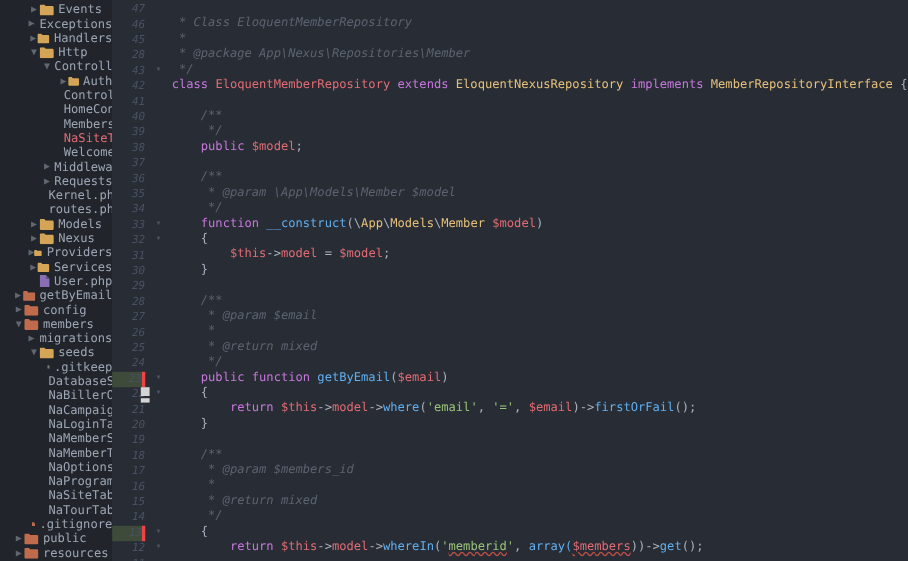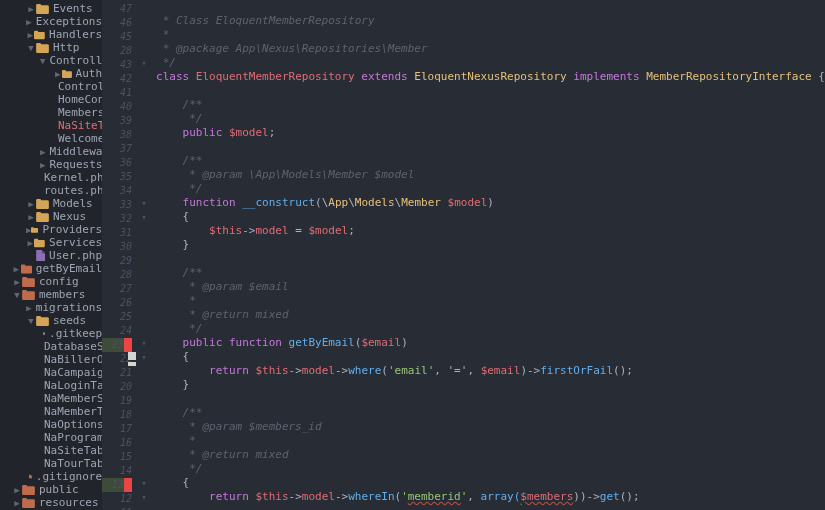--- a/index.html
+++ b/index.html
@@ -55,21 +55,21 @@
   position: relative;
 }
 .gutter {
   width: 36px;
   text-align: right;
   color: #495162;
   padding-right: 6px;
   padding-top: 2px;
 }
 .gutter .ln { height: 14px; line-height: 14px; font-size: 10px; font-style: italic; }
-.gutter .ln.mark { background: #3e4a3a; border-right: 8px solid #ef4444; }
+.gutter .ln.mark { background: #3e4a3a; border-right: 3px solid #ef4444; }
 .fold-col {
   width: 12px;
   padding-top: 2px;
 }
 .fold-col .fc { height: 14px; color: #495162; font-size: 9px; text-align: center; }
 .code {
   flex: 1;
   padding-top: 14px;
   padding-left: 6px;
 }

